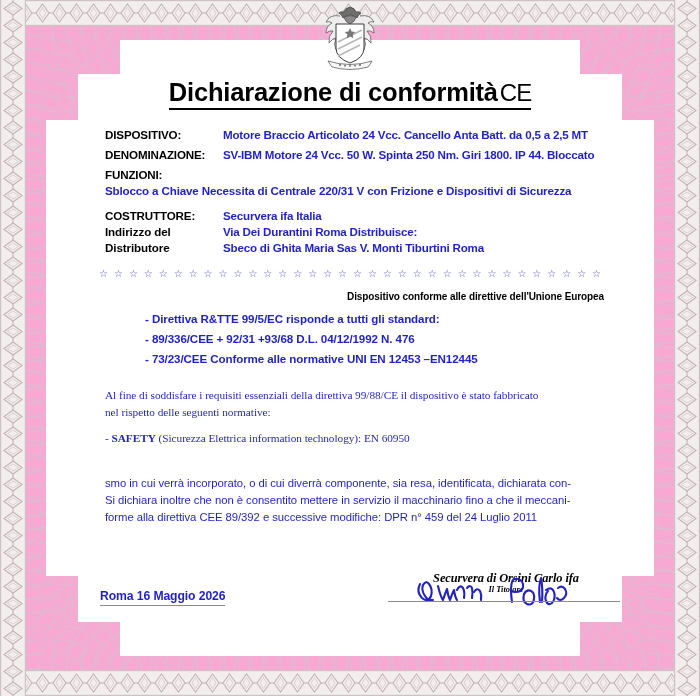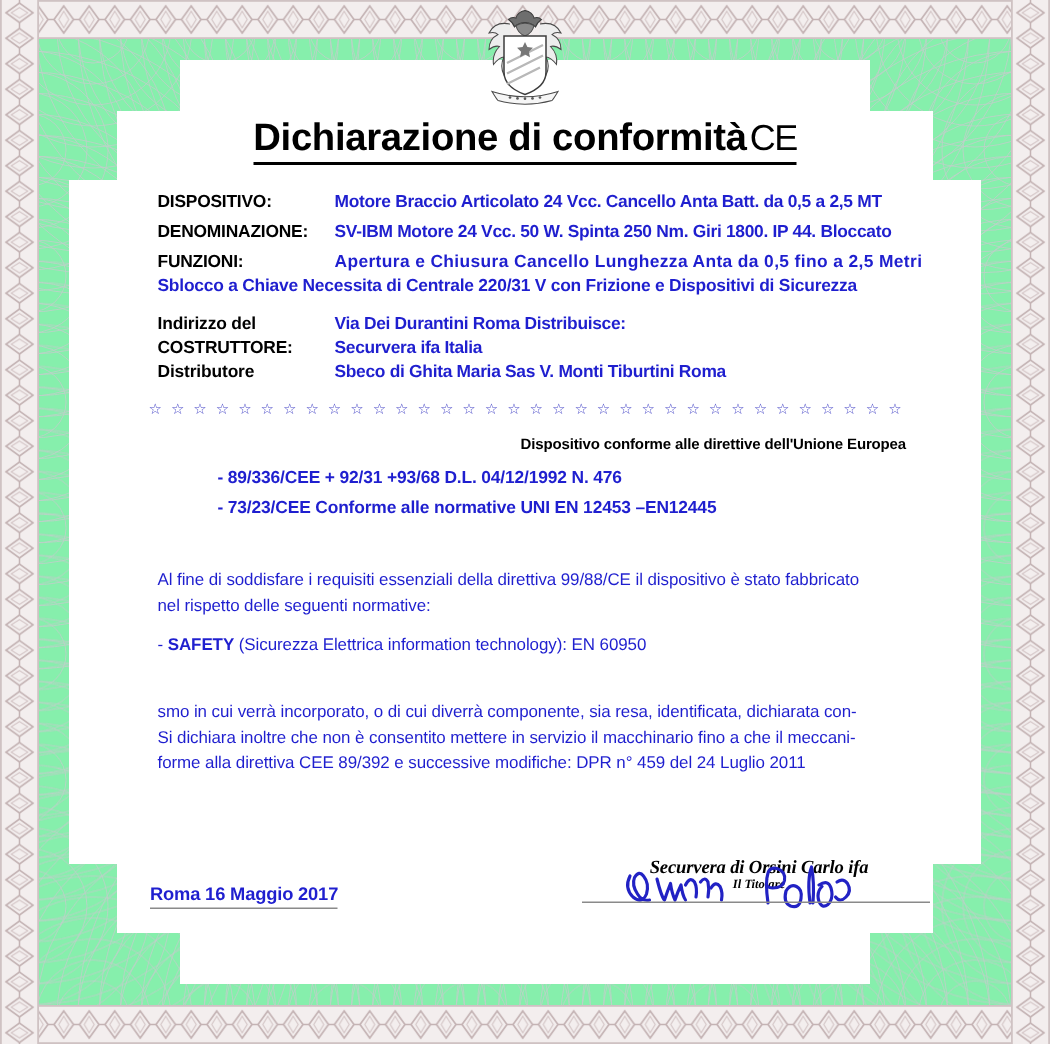--- a/index.html
+++ b/index.html
@@ -11,21 +11,21 @@
   body {
     font-family: "Liberation Sans", sans-serif;
     -webkit-font-smoothing: antialiased;
   }
 
   .page {
     position: relative;
     width: 700px;
     height: 696px;
     overflow: hidden;
-    background: #86efac;
+    background: #f9a8d4;
   }
 
   
   .guilloche {
     position: absolute;
     inset: 0;
     z-index: 0;
     pointer-events: none;
   }
   .guilloche svg {
@@ -155,25 +155,26 @@
   .directive-list li {
     list-style: none;
     font-size: 11.6px;
     font-weight: bold;
     color: #1f1fcf;
     letter-spacing: -0.1px;
     margin-bottom: 7px;
   }
 
   .para {
-    margin: 34px 0 0 9px;
+    margin: 22px 0 0 9px;
     font-size: 11.3px;
     color: #1f1fcf;
     letter-spacing: -0.05px;
     line-height: 1.52;
+    font-family: Liberation Serif, serif;
   }
   .para-tight {
     margin: 28px 0 0 9px;
     font-size: 11.3px;
     color: #1f1fcf;
     letter-spacing: -0.05px;
     line-height: 1.5;
   }
   .norm-list {
     margin: 9px 0 0 0;
@@ -409,45 +410,45 @@
         <div class="field-value">Motore Braccio Articolato 24 Vcc. Cancello Anta Batt. da 0,5 a 2,5 MT</div>
       </div>
 
       <div class="field-row">
         <div class="field-label">DENOMINAZIONE:</div>
         <div class="field-value">SV-IBM Motore 24 Vcc. 50 W. Spinta 250 Nm. Giri 1800. IP 44. Bloccato</div>
       </div>
 
       <div class="field-row">
         <div class="field-label">FUNZIONI:</div>
-        <div class="field-value wide">Apertura e Chiusura Cancello Lunghezza Anta da 0,5 fino a 2,5 Metri</div>
       </div>
       <div class="field-cont">Sblocco a Chiave Necessita di Centrale 220/31 V con Frizione e Dispositivi di Sicurezza</div>
 
       <div class="maker-block">
+        <div class="field-row">
+          <div class="field-label">COSTRUTTORE:</div>
+          <div class="field-value">Securvera ifa Italia</div>
+        </div>
         <div class="field-row">
           <div class="field-label light">Indirizzo del</div>
           <div class="field-value">Via Dei Durantini Roma Distribuisce:</div>
-        </div>
-        <div class="field-row">
-          <div class="field-label">COSTRUTTORE:</div>
-          <div class="field-value">Securvera ifa Italia</div>
         </div>
         <div class="field-row">
           <div class="field-label light">Distributore</div>
           <div class="field-value">Sbeco di Ghita Maria Sas V. Monti Tiburtini Roma</div>
         </div>
       </div>
     </div>
 
     <div class="star-sep">☆ ☆ ☆ ☆ ☆ ☆ ☆ ☆ ☆ ☆ ☆ ☆ ☆ ☆ ☆ ☆ ☆ ☆ ☆ ☆ ☆ ☆ ☆ ☆ ☆ ☆ ☆ ☆ ☆ ☆ ☆ ☆ ☆ ☆ ☆ ☆ ☆ ☆ ☆ ☆ ☆ ☆ ☆ ☆ ☆ ☆ ☆ ☆ ☆ ☆ ☆ ☆ ☆ ☆ ☆ ☆ ☆ ☆ ☆ ☆ ☆ ☆ ☆ ☆</div>
 
     <div class="conform-heading">Dispositivo conforme alle direttive dell'Unione Europea</div>
 
     <ul class="directive-list">
+      <li>- Direttiva R&amp;TTE 99/5/EC risponde a tutti gli standard:</li>
       <li>- 89/336/CEE + 92/31 +93/68 D.L. 04/12/1992 N. 476</li>
       <li>- 73/23/CEE Conforme alle normative UNI EN 12453 –EN12445</li>
     </ul>
 
     <div class="para">
       <div>Al fine di soddisfare i requisiti essenziali della direttiva 99/88/CE il dispositivo è stato fabbricato</div>
       <div>nel rispetto delle seguenti normative:</div>
       <ul class="norm-list">
         <li><span>- </span><b>SAFETY</b><span> (Sicurezza Elettrica information technology): EN 60950</span></li>
       </ul>
@@ -456,21 +457,21 @@
     <div class="para-tight">
       <div>smo in cui verrà incorporato, o di cui diverrà componente, sia resa, identificata, dichiarata con-</div>
       <div>Si dichiara inoltre che non è consentito mettere in servizio il macchinario fino a che il meccani-</div>
       <div>forme alla direttiva CEE 89/392 e successive modifiche: DPR n° 459 del 24 Luglio 2011</div>
     </div>
   </div>
 
   <div class="footer">
 
     <div class="date-block">
-      <span class="date-text">Roma 16 Maggio 2017</span>
+      <span class="date-text">Roma 16 Maggio 2026</span>
     </div>
 
     <div class="sign-block">
       <div class="sign-company">Securvera di Orsini Carlo ifa</div>
       <div class="sign-role">Il Titolare</div>
     </div>
 
     <div class="signature-svg">
       <svg viewBox="0 0 190 40" xmlns="http://www.w3.org/2000/svg">
         <g fill="none" stroke="#2222c4" stroke-width="2.1" stroke-linecap="round" stroke-linejoin="round">

